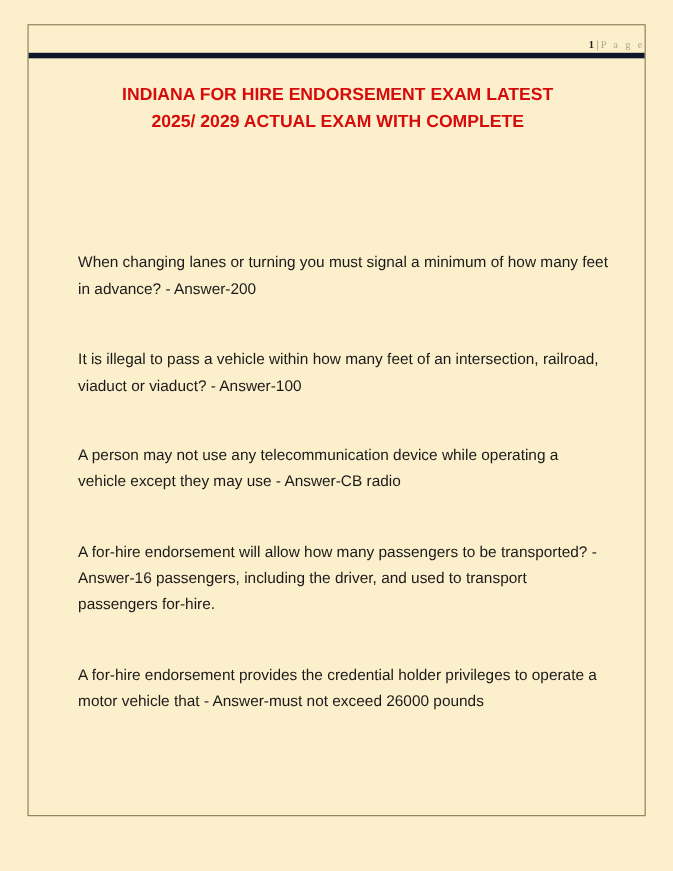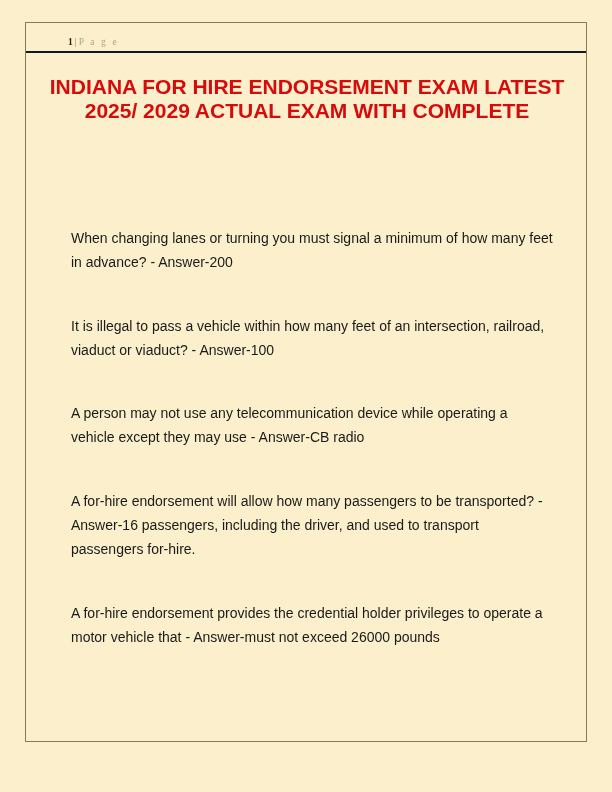--- a/index.html
+++ b/index.html
@@ -30,21 +30,22 @@
   
   #page-header {
     position: absolute;
     left: 0;
     top: 0;
     width: 100%;
     height: 30px;
     box-sizing: border-box;
     padding-left: 42px;
     padding-top: 8px;
-    border-bottom: 2px solid #0f172a;
+    border-bottom: 5px solid #0f172a;
+    text-align: right;
   }
   #page-header .hdr-num {
     font-family: "Liberation Serif", serif;
     font-size: 9.5px;
     font-weight: bold;
     color: #2a2013;
     vertical-align: baseline;
   }
   #page-header .hdr-sep {
     font-family: "Liberation Serif", serif;
@@ -61,21 +62,21 @@
 
   
   #doc-title {
     position: absolute;
     left: 18px;
     top: 52px;
     width: 526px;
     text-align: center;
     color: #d60b0b;
     font-family: "Liberation Sans", sans-serif;
-    font-size: 21px;
+    font-size: 16px;
     font-weight: bold;
     line-height: 24.2px;
     letter-spacing: 0px;
   }
 
   
   #doc-body {
     position: absolute;
     left: 45px;
     top: 203px;

